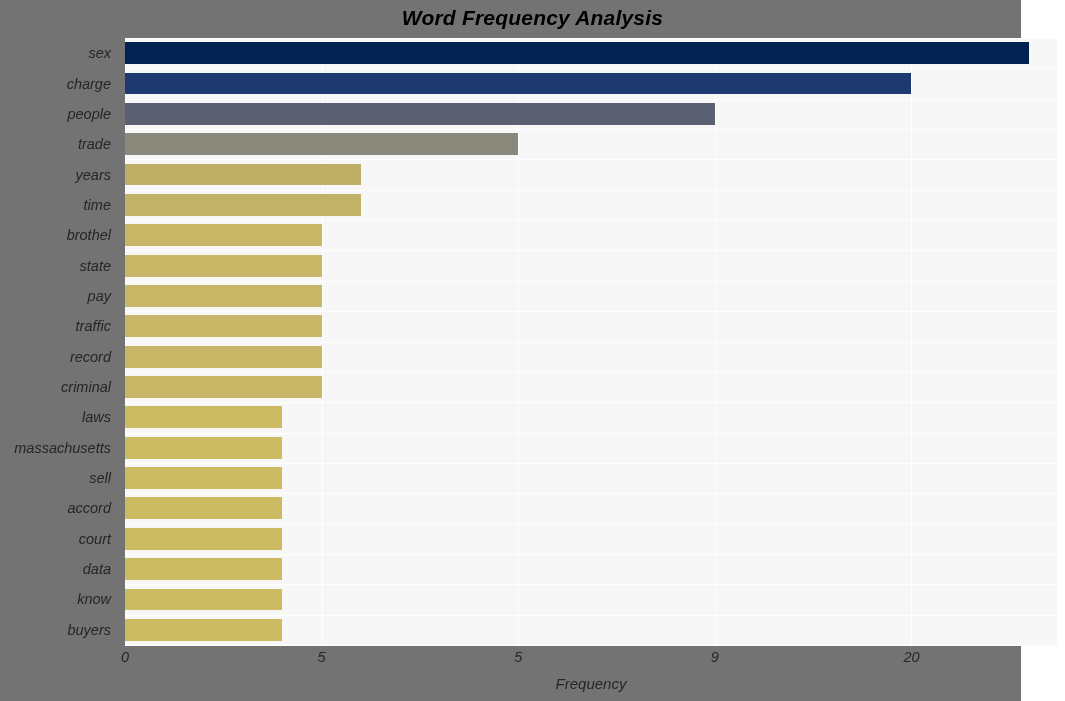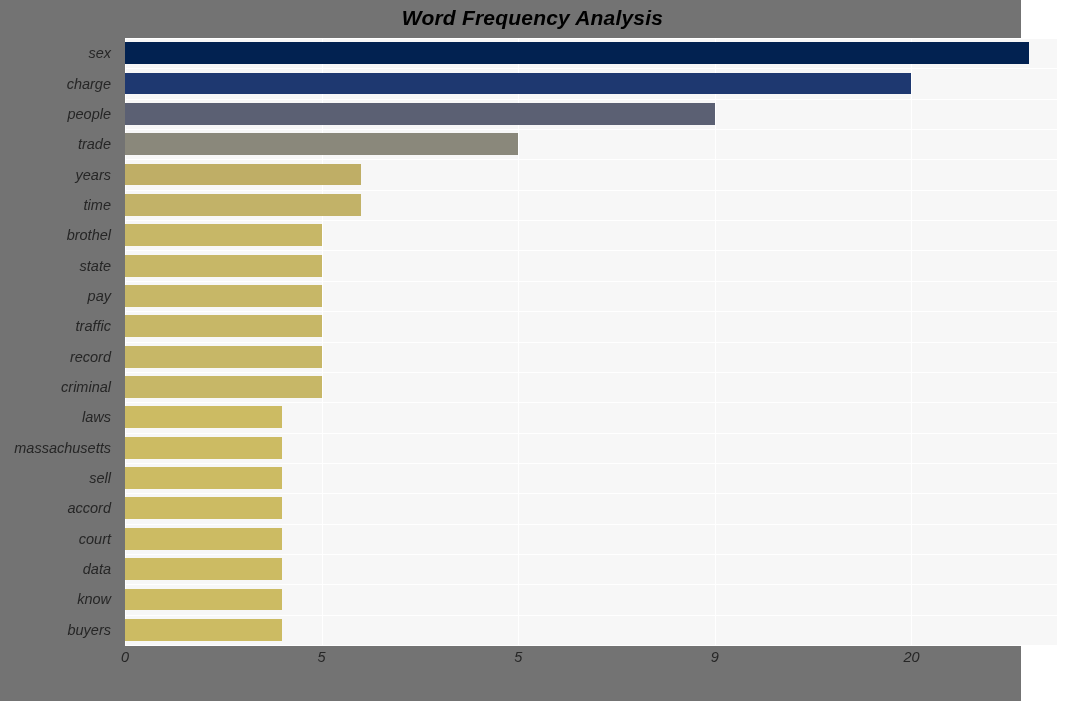--- a/index.html
+++ b/index.html
@@ -200,14 +200,15 @@
     </div>
 
   <div id="xlabels">
       <div class="xtick-label" style="left: 125px;">0</div>
       <div class="xtick-label" style="left: 321.624px;">5</div>
       <div class="xtick-label" style="left: 518.249px;">5</div>
       <div class="xtick-label" style="left: 714.873px;">9</div>
       <div class="xtick-label" style="left: 911.498px;">20</div>
     </div>
 
+  <div id="xaxis-title">Frequency</div>
 
 </div>
 
 </body></html>

